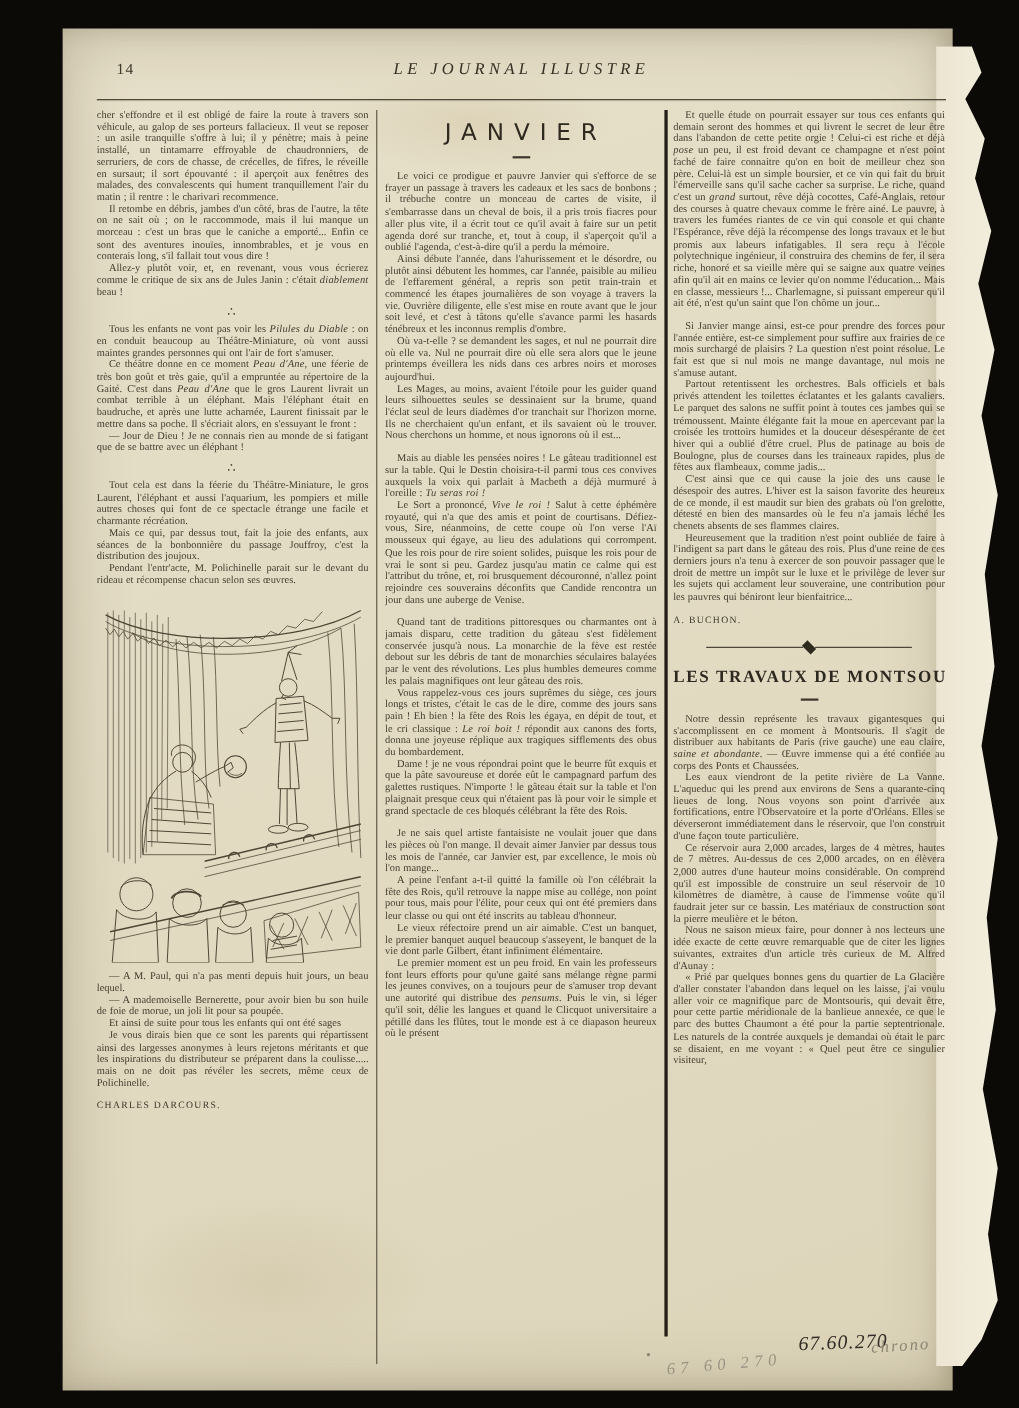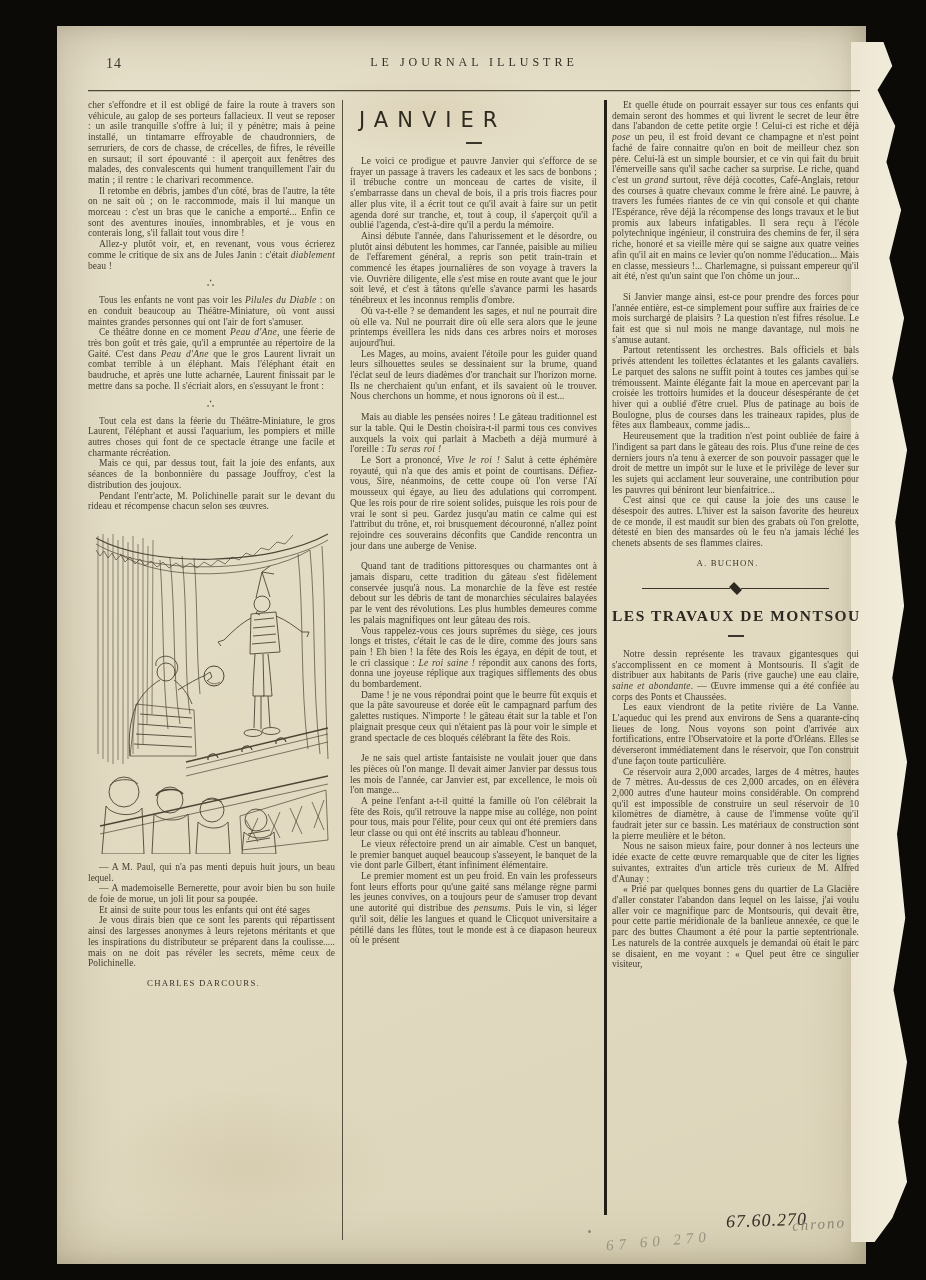--- a/index.html
+++ b/index.html
@@ -16,39 +16,39 @@
   .stain{position:absolute;border-radius:50%;pointer-events:none;}
   .stain.s1{left:240px;top:40px;width:260px;height:90px;background:radial-gradient(ellipse at center, rgba(164,140,92,.14), rgba(164,140,92,0) 70%);}
   .stain.s2{left:40px;top:1060px;width:300px;height:160px;background:radial-gradient(ellipse at center, rgba(150,128,84,.12), rgba(150,128,84,0) 70%);}
   .torn-edge{
     position:absolute;left:851px;top:42px;width:59px;height:1200px;
     background:linear-gradient(90deg,#ece5d2,#f3eedd);
     clip-path:polygon(0 0,55% 0,70% 2%,45% 4%,75% 7%,60% 10%,85% 14%,65% 18%,90% 23%,70% 28%,95% 34%,75% 40%,90% 47%,70% 53%,95% 60%,78% 66%,92% 73%,72% 79%,95% 85%,80% 90%,95% 95%,70% 98%,40% 100%,0 100%);
   }
   .page-header{position:absolute;left:88px;top:52px;width:772px;height:34px;color:#3e382b;}
   .page-num{position:absolute;left:18px;top:4px;font-size:14px;letter-spacing:1px;text-align:right;}
-  .masthead{position:absolute;left:0;right:0;top:3px;text-align:center;font-size:12px;letter-spacing:4px;color:#36docu;color:#363024;}
+  .masthead{position:absolute;left:0;right:0;top:3px;text-align:center;font-size:15px;letter-spacing:4px;color:#36docu;color:#363024;font-style:italic;}
   .header-rule{position:absolute;left:88px;top:90px;width:772px;height:1px;background:#4d4736;box-shadow:0 1px 0 rgba(77,71,54,.25);}
   .columns{position:absolute;left:88px;top:100px;width:772px;height:1152px;display:flex;}
   .col{width:247px;height:1152px;overflow:hidden;position:relative;}
   .gutter{width:15px;position:relative;}
   .gutter .vrule{position:absolute;left:7px;top:0;width:1px;height:1140px;background:#55503d;}
   .gutter.heavy .vrule{width:3px;background:#231f16;height:1115px;}
   .para{
     margin:0;text-indent:11px;text-align:justify;
     font-size:9.5px;line-height:10.7px;color:#443d2f;
     word-spacing:.4px;
   }
   .para.noindent{text-indent:0;}
   .para i{letter-spacing:.2px;}
   .asterism{ text-align:center;color:#4a4336;font-size:12px;line-height:14px;margin:5px 0;letter-spacing:2px;}
   .sep{height:10px;}
-  .sig{text-align:center;font-size:8.8px;letter-spacing:1.2px;color:#3d372b;margin:9px 16px 4px 0;}
+  .sig{text-align:left;font-size:8.8px;letter-spacing:1.2px;color:#3d372b;margin:9px 16px 4px 0;}
   .article-title{
-    font-family:"DejaVu Sans",sans-serif;font-weight:500;
+    text-align:center;font-family:"DejaVu Sans",sans-serif;font-weight:500;
     font-size:21px;letter-spacing:9px;color:#2f2a1f;margin-top:8px;text-indent:9px;
   }
   .title-dash{width:16px;height:2px;background:#3c362a;margin:10px auto 12px auto;}
   .section-title{
     text-align:center;font-family:"Liberation Serif",serif;font-weight:bold;
     font-size:15.5px;letter-spacing:1.5px;color:#2e2920;margin-top:6px;white-space:nowrap;
   }
   .divider-ornament{display:flex;align-items:center;justify-content:center;margin:16px 0 14px 0;height:9px;}
   .divider-ornament .line{width:88px;height:1px;background:#3c362a;}
   .divider-ornament .diamond{width:7px;height:7px;background:#2f2a1f;transform:rotate(45deg) scaleX(1.6);margin:0 2px;}
@@ -78,20 +78,21 @@
 <div class="columns">
 
   <div class="col">
     <div>
         <p class="para noindent">cher s'effondre et il est obligé de faire la route à travers son véhicule, au galop de ses porteurs fallacieux. Il veut se reposer : un asile tranquille s'offre à lui; il y pénètre; mais à peine installé, un tintamarre effroyable de chaudronniers, de serruriers, de cors de chasse, de crécelles, de fifres, le réveille en sursaut; il sort épouvanté : il aperçoit aux fenêtres des malades, des convalescents qui hument tranquillement l'air du matin ; il rentre : le charivari recommence.</p>
         <p class="para">Il retombe en débris, jambes d'un côté, bras de l'autre, la tête on ne sait où ; on le raccommode, mais il lui manque un morceau : c'est un bras que le caniche a emporté... Enfin ce sont des aventures inouïes, innombrables, et je vous en conterais long, s'il fallait tout vous dire !</p>
         <p class="para">Allez-y plutôt voir, et, en revenant, vous vous écrierez comme le critique de six ans de Jules Janin : c'était <i>diablement</i> beau !</p>
         <div class="asterism">∴</div>
         <p class="para">Tous les enfants ne vont pas voir les <i>Pilules du Diable</i> : on en conduit beaucoup au Théâtre-Miniature, où vont aussi maintes grandes personnes qui ont l'air de fort s'amuser.</p>
         <p class="para">Ce théâtre donne en ce moment <i>Peau d'Ane</i>, une féerie de très bon goût et très gaie, qu'il a empruntée au répertoire de la Gaité. C'est dans <i>Peau d'Ane</i> que le gros Laurent livrait un combat terrible à un éléphant. Mais l'éléphant était en baudruche, et après une lutte acharnée, Laurent finissait par le mettre dans sa poche. Il s'écriait alors, en s'essuyant le front :</p>
+        <p class="para">— Jour de Dieu ! Je ne connais rien au monde de si fatigant que de se battre avec un éléphant !</p>
         <div class="asterism">∴</div>
         <p class="para">Tout cela est dans la féerie du Théâtre-Miniature, le gros Laurent, l'éléphant et aussi l'aquarium, les pompiers et mille autres choses qui font de ce spectacle étrange une facile et charmante récréation.</p>
         <p class="para">Mais ce qui, par dessus tout, fait la joie des enfants, aux séances de la bonbonnière du passage Jouffroy, c'est la distribution des joujoux.</p>
         <p class="para">Pendant l'entr'acte, M. Polichinelle parait sur le devant du rideau et récompense chacun selon ses œuvres.</p>
       </div>
     <div class="engraving">
       <svg width="243" height="330" viewBox="0 0 243 330">
         <g stroke="#4d4434" fill="none" stroke-width="0.7">
 
           <g opacity="0.85">
@@ -206,42 +207,42 @@
     <div>
         <p class="para">Le voici ce prodigue et pauvre Janvier qui s'efforce de se frayer un passage à travers les cadeaux et les sacs de bonbons ; il trébuche contre un monceau de cartes de visite, il s'embarrasse dans un cheval de bois, il a pris trois fiacres pour aller plus vite, il a écrit tout ce qu'il avait à faire sur un petit agenda doré sur tranche, et, tout à coup, il s'aperçoit qu'il a oublié l'agenda, c'est-à-dire qu'il a perdu la mémoire.</p>
         <p class="para">Ainsi débute l'année, dans l'ahurissement et le désordre, ou plutôt ainsi débutent les hommes, car l'année, paisible au milieu de l'effarement général, a repris son petit train-train et commencé les étapes journalières de son voyage à travers la vie. Ouvrière diligente, elle s'est mise en route avant que le jour soit levé, et c'est à tâtons qu'elle s'avance parmi les hasards ténébreux et les inconnus remplis d'ombre.</p>
         <p class="para">Où va-t-elle ? se demandent les sages, et nul ne pourrait dire où elle va. Nul ne pourrait dire où elle sera alors que le jeune printemps éveillera les nids dans ces arbres noirs et moroses aujourd'hui.</p>
         <p class="para">Les Mages, au moins, avaient l'étoile pour les guider quand leurs silhouettes seules se dessinaient sur la brume, quand l'éclat seul de leurs diadèmes d'or tranchait sur l'horizon morne. Ils ne cherchaient qu'un enfant, et ils savaient où le trouver. Nous cherchons un homme, et nous ignorons où il est...</p>
         <div class="sep"></div>
         <p class="para">Mais au diable les pensées noires ! Le gâteau traditionnel est sur la table. Qui le Destin choisira-t-il parmi tous ces convives auxquels la voix qui parlait à Macbeth a déjà murmuré à l'oreille : <i>Tu seras roi !</i></p>
         <p class="para">Le Sort a prononcé, <i>Vive le roi !</i> Salut à cette éphémère royauté, qui n'a que des amis et point de courtisans. Défiez-vous, Sire, néanmoins, de cette coupe où l'on verse l'Aï mousseux qui égaye, au lieu des adulations qui corrompent. Que les rois pour de rire soient solides, puisque les rois pour de vrai le sont si peu. Gardez jusqu'au matin ce calme qui est l'attribut du trône, et, roi brusquement découronné, n'allez point rejoindre ces souverains déconfits que Candide rencontra un jour dans une auberge de Venise.</p>
         <div class="sep"></div>
         <p class="para">Quand tant de traditions pittoresques ou charmantes ont à jamais disparu, cette tradition du gâteau s'est fidèlement conservée jusqu'à nous. La monarchie de la fève est restée debout sur les débris de tant de monarchies séculaires balayées par le vent des révolutions. Les plus humbles demeures comme les palais magnifiques ont leur gâteau des rois.</p>
-        <p class="para">Vous rappelez-vous ces jours suprêmes du siège, ces jours longs et tristes, c'était le cas de le dire, comme des jours sans pain ! Eh bien ! la fête des Rois les égaya, en dépit de tout, et le cri classique : <i>Le roi saine !</i> répondit aux canons des forts, donna une joyeuse réplique aux tragiques sifflements des obus du bombardement.</p>
+        <p class="para">Vous rappelez-vous ces jours suprêmes du siège, ces jours longs et tristes, c'était le cas de le dire, comme des jours sans pain ! Eh bien ! la fête des Rois les égaya, en dépit de tout, et le cri classique : <i>Le roi boit !</i> répondit aux canons des forts, donna une joyeuse réplique aux tragiques sifflements des obus du bombardement.</p>
         <p class="para">Dame ! je ne vous répondrai point que le beurre fût exquis et que la pâte savoureuse et dorée eût le campagnard parfum des galettes rustiques. N'importe ! le gâteau était sur la table et l'on plaignait presque ceux qui n'étaient pas là pour voir le simple et grand spectacle de ces bloqués célébrant la fête des Rois.</p>
         <div class="sep"></div>
         <p class="para">Je ne sais quel artiste fantaisiste ne voulait jouer que dans les pièces où l'on mange. Il devait aimer Janvier par dessus tous les mois de l'année, car Janvier est, par excellence, le mois où l'on mange...</p>
         <p class="para">A peine l'enfant a-t-il quitté la famille où l'on célébrait la fête des Rois, qu'il retrouve la nappe mise au collége, non point pour tous, mais pour l'élite, pour ceux qui ont été premiers dans leur classe ou qui ont été inscrits au tableau d'honneur.</p>
         <p class="para">Le vieux réfectoire prend un air aimable. C'est un banquet, le premier banquet auquel beaucoup s'asseyent, le banquet de la vie dont parle Gilbert, étant infiniment élémentaire.</p>
         <p class="para">Le premier moment est un peu froid. En vain les professeurs font leurs efforts pour qu'une gaité sans mélange règne parmi les jeunes convives, on a toujours peur de s'amuser trop devant une autorité qui distribue des <i>pensums</i>. Puis le vin, si léger qu'il soit, délie les langues et quand le Clicquot universitaire a pétillé dans les flûtes, tout le monde est à ce diapason heureux où le présent</p>
       </div>
   </div>
 
   <div class="gutter heavy">
       <div class="vrule"></div>
     </div>
 
   <div class="col">
     <div>
         <p class="para">Et quelle étude on pourrait essayer sur tous ces enfants qui demain seront des hommes et qui livrent le secret de leur être dans l'abandon de cette petite orgie ! Celui-ci est riche et déjà <i>pose</i> un peu, il est froid devant ce champagne et n'est point faché de faire connaitre qu'on en boit de meilleur chez son père. Celui-là est un simple boursier, et ce vin qui fait du bruit l'émerveille sans qu'il sache cacher sa surprise. Le riche, quand c'est un <i>grand</i> surtout, rêve déjà cocottes, Café-Anglais, retour des courses à quatre chevaux comme le frère ainé. Le pauvre, à travers les fumées riantes de ce vin qui console et qui chante l'Espérance, rêve déjà la récompense des longs travaux et le but promis aux labeurs infatigables. Il sera reçu à l'école polytechnique ingénieur, il construira des chemins de fer, il sera riche, honoré et sa vieille mère qui se saigne aux quatre veines afin qu'il ait en mains ce levier qu'on nomme l'éducation... Mais en classe, messieurs !... Charlemagne, si puissant empereur qu'il ait été, n'est qu'un saint que l'on chôme un jour...</p>
         <div class="sep"></div>
-        <p class="para">Si Janvier mange ainsi, est-ce pour prendre des forces pour l'année entière, est-ce simplement pour suffire aux frairies de ce mois surchargé de plaisirs ? La question n'est fifres résolue. Le fait est que si nul mois ne mange davantage, nul mois ne s'amuse autant.</p>
+        <p class="para">Si Janvier mange ainsi, est-ce pour prendre des forces pour l'année entière, est-ce simplement pour suffire aux frairies de ce mois surchargé de plaisirs ? La question n'est point résolue. Le fait est que si nul mois ne mange davantage, nul mois ne s'amuse autant.</p>
         <p class="para">Partout retentissent les orchestres. Bals officiels et bals privés attendent les toilettes éclatantes et les galants cavaliers. Le parquet des salons ne suffit point à toutes ces jambes qui se trémoussent. Mainte élégante fait la moue en apercevant par la croisée les trottoirs humides et la douceur désespérante de cet hiver qui a oublié d'être cruel. Plus de patinage au bois de Boulogne, plus de courses dans les traineaux rapides, plus de fêtes aux flambeaux, comme jadis...</p>
+        <p class="para">C'est ainsi que ce qui cause la joie des uns cause le désespoir des autres. L'hiver est la saison favorite des heureux de ce monde, il est maudit sur bien des grabats où l'on grelotte, détesté en bien des mansardes où le feu n'a jamais léché les chenets absents de ses flammes claires.</p>
         <p class="para">Heureusement que la tradition n'est point oubliée de faire à l'indigent sa part dans le gâteau des rois. Plus d'une reine de ces derniers jours n'a tenu à exercer de son pouvoir passager que le droit de mettre un impôt sur le luxe et le privilège de lever sur les sujets qui acclament leur souveraine, une contribution pour les pauvres qui béniront leur bienfaitrice...</p>
-        <p class="para">C'est ainsi que ce qui cause la joie des uns cause le désespoir des autres. L'hiver est la saison favorite des heureux de ce monde, il est maudit sur bien des grabats où l'on grelotte, détesté en bien des mansardes où le feu n'a jamais léché les chenets absents de ses flammes claires.</p>
         <div class="sig">A. BUCHON.</div>
       </div>
     <div class="divider-ornament">
       <div class="line"></div>
         <div class="diamond"></div>
         <div class="line"></div>
     </div>
     <div class="section-title">LES TRAVAUX DE MONTSOURIS</div>
     <div class="title-dash"></div>
     <div>

